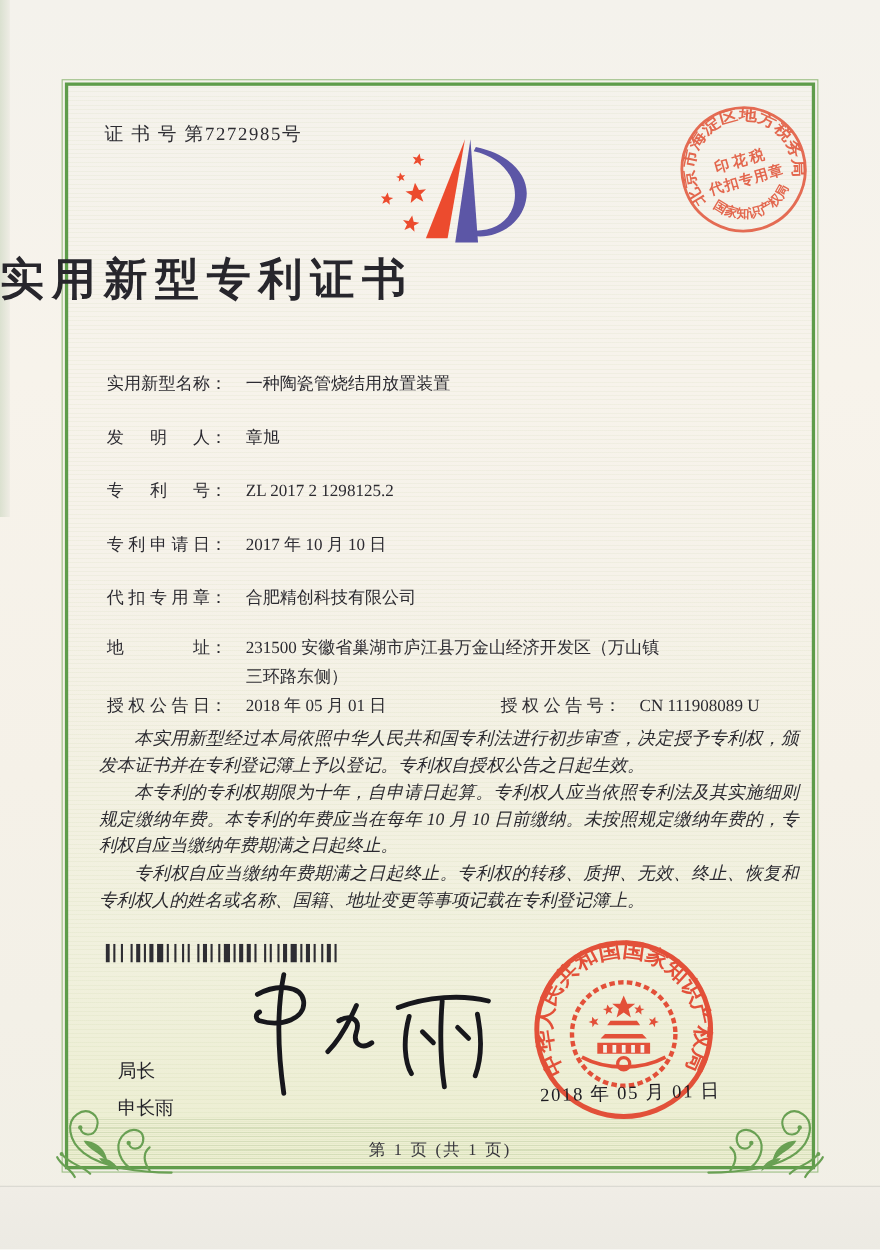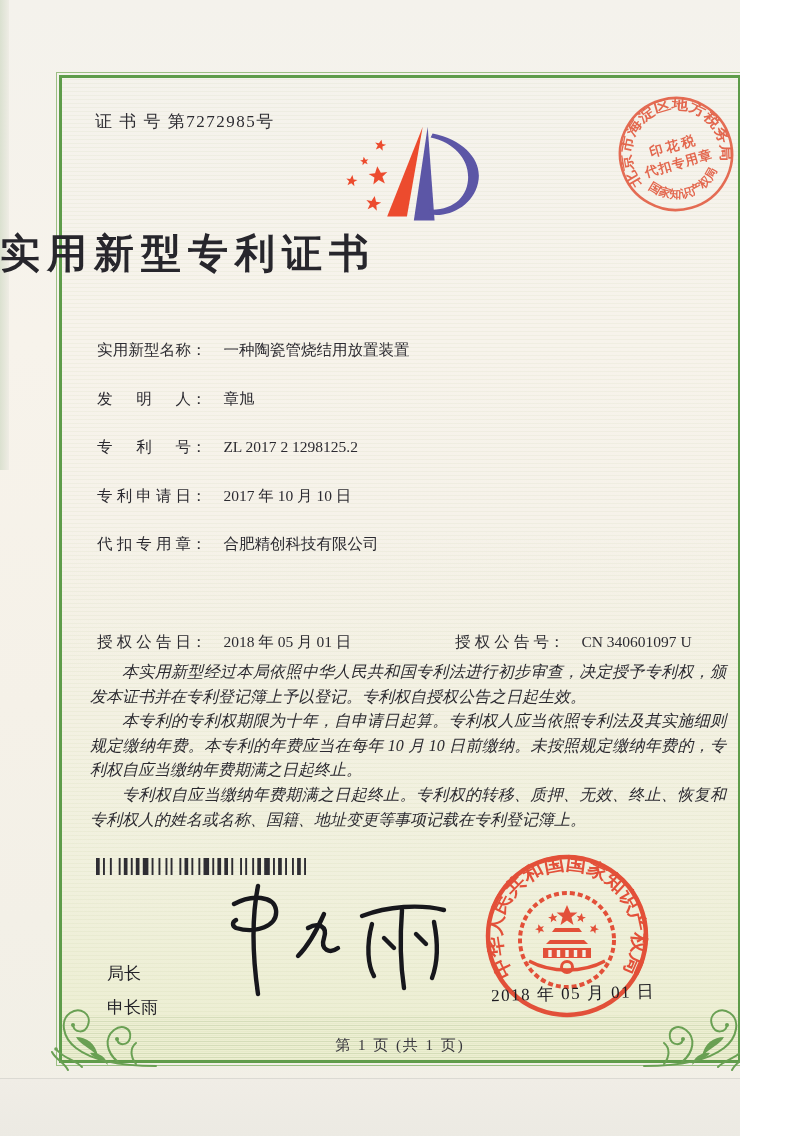--- a/index.html
+++ b/index.html
@@ -1,17 +1,17 @@
 <!DOCTYPE html>
 <html><head>
 <meta charset="utf-8">
 <style>
   html,body{margin:0;padding:0;}
   body{width:800px;height:1136px;font-family:"Liberation Serif",serif;}
-  .page{position:relative;width:740px;height:1136px;overflow:hidden;
+  .page{position:relative;width:800px;height:1136px;overflow:hidden;
         background:linear-gradient(180deg,#f4f2ec 0%,#f7f3eb 30%,#f5f1e8 62%,#f1efe6 100%);}
   .edge-left{position:absolute;left:0;top:0;width:9px;height:470px;
         background:linear-gradient(90deg,#ccd7c1,#ebe9e1);opacity:.65;}
   .edge-bottom{position:absolute;left:0;top:1078px;width:800px;height:58px;
         background:linear-gradient(180deg,#f0ede6,#eceae3);border-top:1px solid rgba(120,120,110,.14);}
   .frame-outer{position:absolute;left:56px;top:72px;width:688px;height:994px;
         border:1px solid #9cbf84;padding:2px;box-sizing:border-box;}
   .frame-inner{width:100%;height:100%;box-sizing:border-box;border:3px solid #5e9c4a;
         background:
           repeating-linear-gradient(0deg,rgba(150,175,100,.07) 0 1px,rgba(0,0,0,0) 1px 4px),
@@ -143,26 +143,30 @@
     <span class="val">ZL 2017 2 1298125.2</span>
   </div>
   <div class="frow" style="top:483px">
     <span class="lbl">专利申请日</span><span class="colon">：</span>
     <span class="val">2017 年 10 月 10 日</span>
   </div>
   <div class="frow" style="top:531px">
     <span class="lbl">代扣专用章</span><span class="colon">：</span>
     <span class="val">合肥精创科技有限公司</span>
   </div>
+  <div class="frow" style="top:577px">
+    <span class="lbl">地址</span><span class="colon">：</span>
+    <span class="val"><span class="line">231500 安徽省巢湖市庐江县万金山经济开发区（万山镇</span><span class="line">三环路东侧）</span></span>
+  </div>
   <div class="frow" style="top:629px">
     <span class="lbl">授权公告日</span><span class="colon">：</span>
     <span class="val">2018 年 05 月 01 日</span>
     <span class="rgroup">
       <span class="lbl">授权公告号</span><span class="colon">：</span>
-      <span class="val">CN 340601097 U</span>
+      <span class="val">CN 111908089 U</span>
     </span>
   </div>
 
   <div class="paras">
     <p>本实用新型经过本局依照中华人民共和国专利法进行初步审查，决定授予专利权，颁发本证书并在专利登记簿上予以登记。专利权自授权公告之日起生效。</p>
     <p>本专利的专利权期限为十年，自申请日起算。专利权人应当依照专利法及其实施细则规定缴纳年费。本专利的年费应当在每年 10 月 10 日前缴纳。未按照规定缴纳年费的，专利权自应当缴纳年费期满之日起终止。</p>
     <p>专利权自应当缴纳年费期满之日起终止。专利权的转移、质押、无效、终止、恢复和专利权人的姓名或名称、国籍、地址变更等事项记载在专利登记簿上。</p>
   </div>
 
   <div class="barcode">

